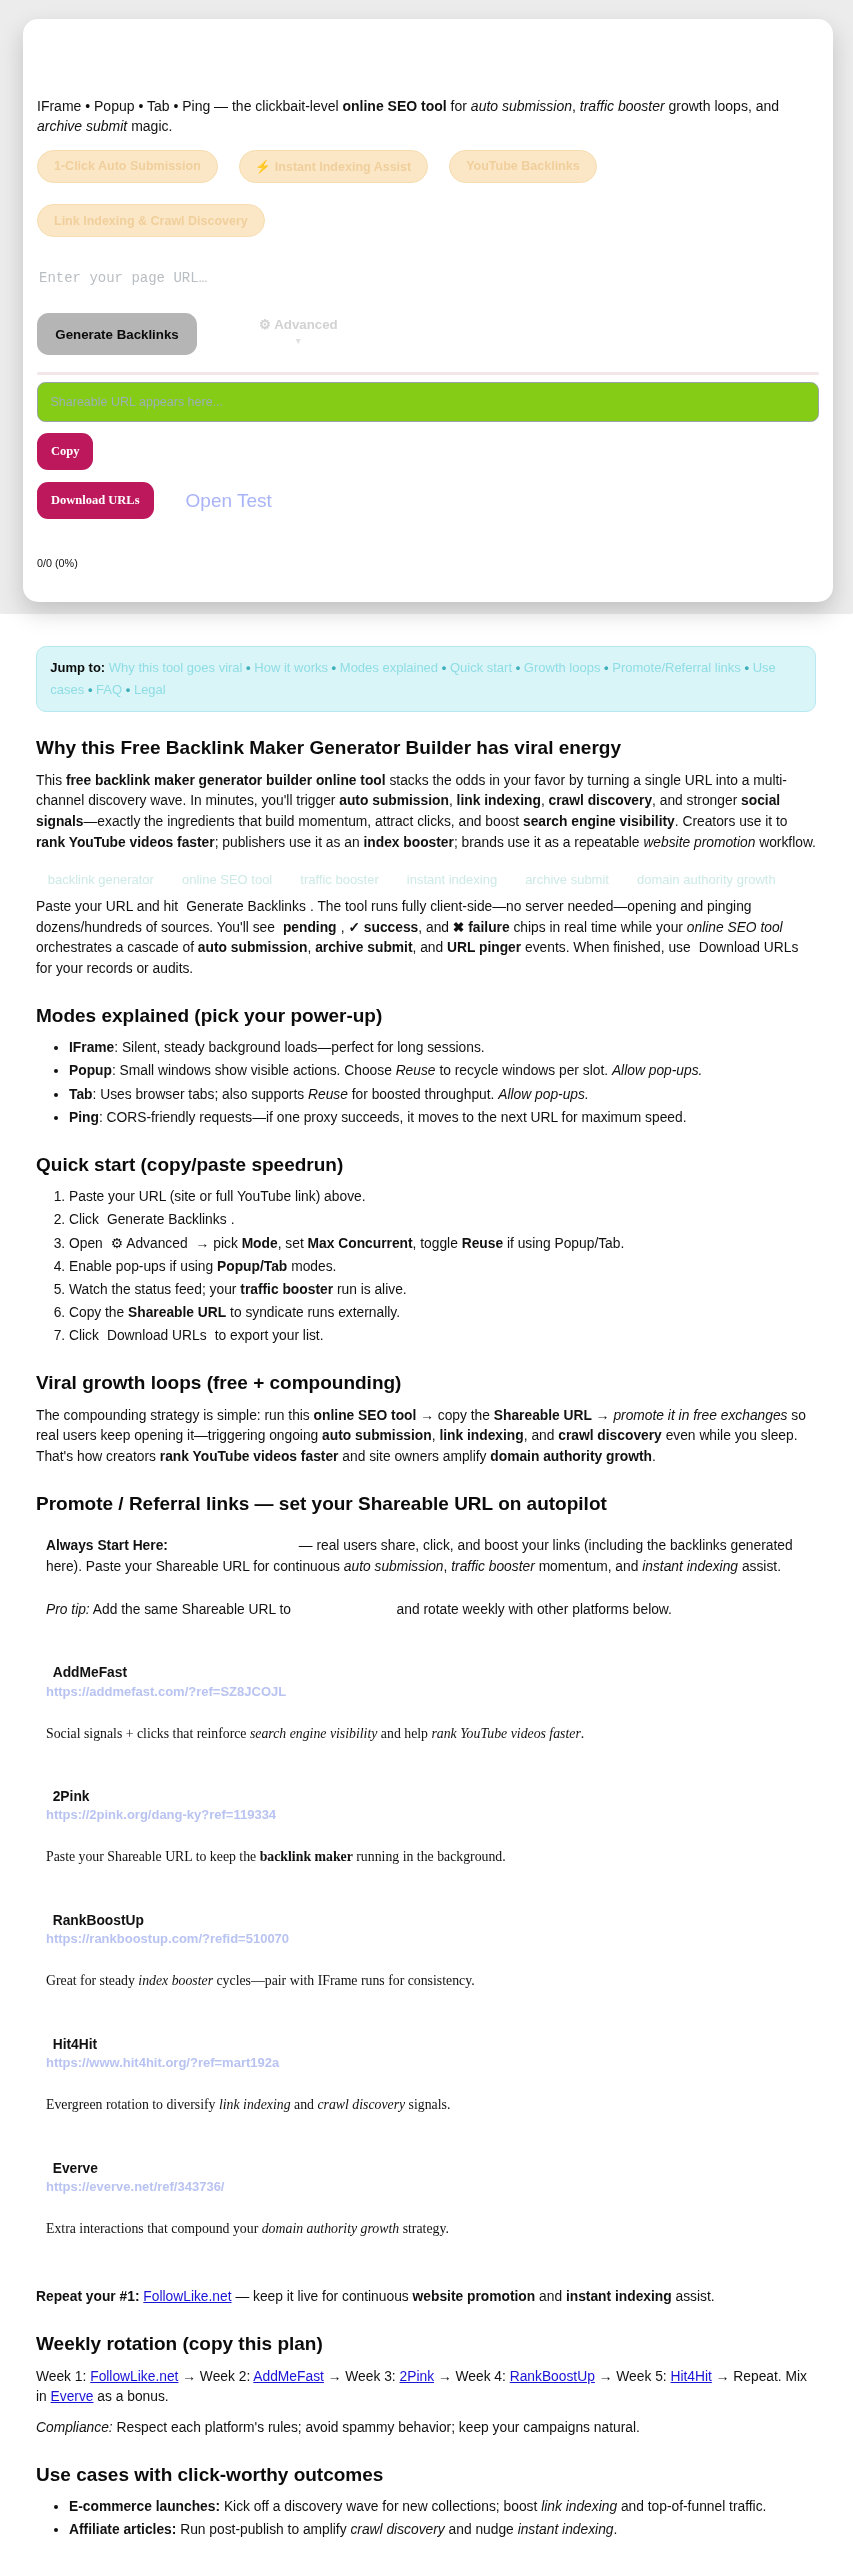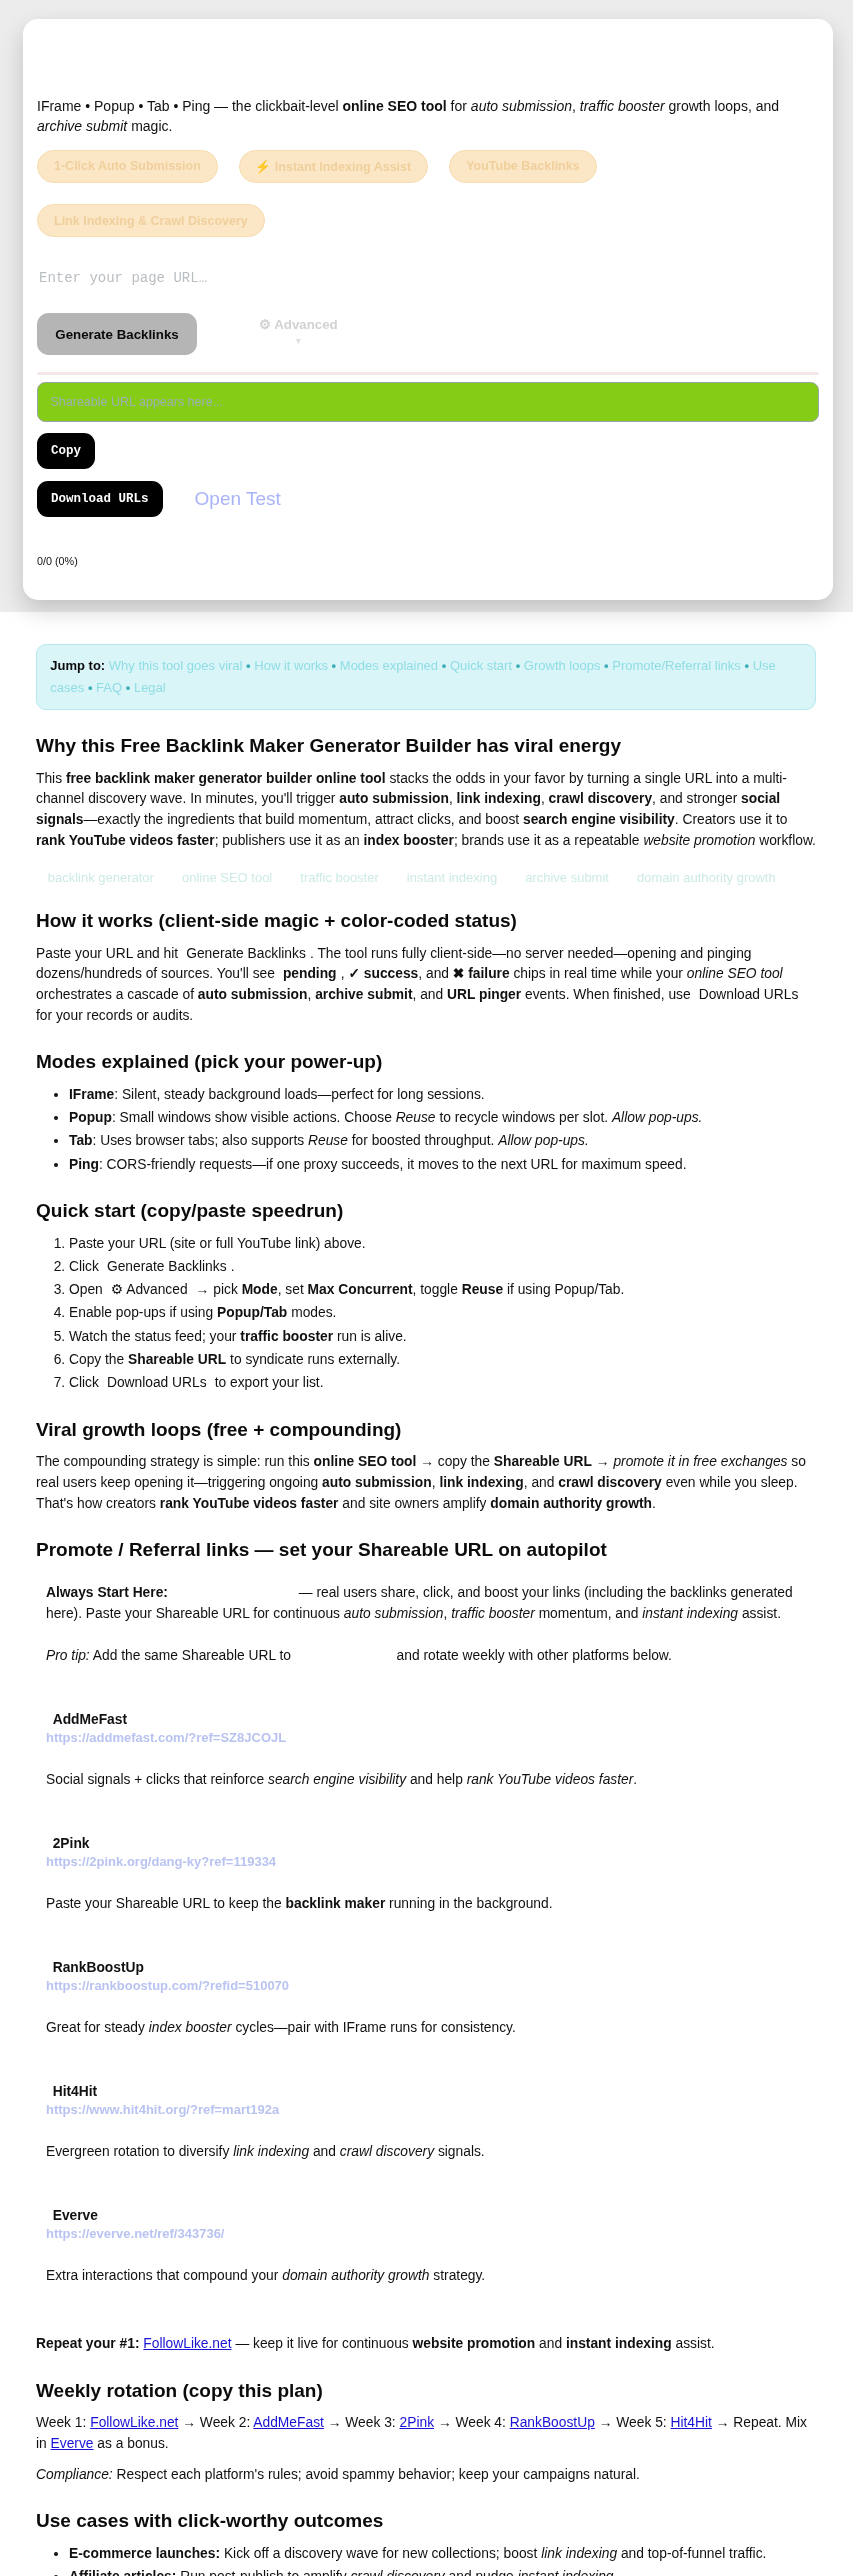--- a/index.html
+++ b/index.html
@@ -69,26 +69,26 @@
     border: 1.7px solid #99a3a9;
     border-radius: 8.3px;
     padding: 0 12.5px;
     font-size: 12.5px;
     font-family: inherit;
     color:#235;
     outline:none;
   }
   .share-input::placeholder { color:#9fb0b6; }
   .btn-dark {
-    background:#000000;
+    background:#be185d;
     border:none;
     color:#ffffff;
     font-weight:bold;
     font-size:12.5px;
-    font-family: Liberation Mono, monospace;
+    font-family: Liberation Serif, serif;
     padding: 10.8px 14px;
     border-radius: 11px;
     cursor:pointer;
   }
   .copy-row { margin-top: 10.8px; }
   .dl-row { display:flex; align-items:center; gap: 32px; margin-top: 12.5px; }
   .open-test { color:#a9b4f8; font-size:19px; text-decoration:none; cursor:pointer; }
   .progress { margin-top: 38px; font-size: 10.8px; color:#111; }
 
   
@@ -119,21 +119,21 @@
   .promo-wrap { margin-top: 5px; }
   .always-block { margin: 21.7px 0 6.7px 10px; }
   .always-block p { margin: 8.3px 0; }
   .gap  { display:inline-block; width: 127px; }
   .gap2 { display:inline-block; width: 98px; }
   .protip { margin: 21.7px 0 8.3px 10px; }
 
   .promo { margin: 45px 0 0 10px; }
   .promo-title { font-size: 13.8px; font-weight: bold; margin: 0 0 3.3px 6.7px; }
   .promo-url { color:#b9c3f1; font-size: 13px; font-weight: bold; cursor:pointer; }
-  .promo-desc { margin: 25px 0 0 0; }
+  .promo-desc { margin: 25px 0 0 0; font-family: Liberation Serif, serif; }
 
   .lnk { color:#1913d6; cursor:pointer; }
   .repeat-p { margin-top: 47px; }
 </style>
 </head>
 <body>
 
 <div class="hero">
   <div class="card">
     <p class="intro">IFrame • Popup • Tab • Ping — the clickbait-level <b>online SEO tool</b> for <i>auto submission</i>, <i>traffic booster</i> growth loops, and <i>archive submit</i> magic.</p>
@@ -192,21 +192,20 @@
 
   <div class="tagrow">
     <span class="tag">backlink generator</span>
     <span class="tag">online SEO tool</span>
     <span class="tag">traffic booster</span>
     <span class="tag">instant indexing</span>
     <span class="tag">archive submit</span>
     <span class="tag">domain authority growth</span>
   </div>
 
-  <h2>How it works (client-side magic + color-coded status)</h2>
   <p>Paste your URL and hit <span class="kbd">Generate Backlinks</span>. The tool runs fully client-side—no server needed—opening and pinging dozens/hundreds of sources. You'll see <span class="kbd"><b>pending</b></span>, <b>✓ success</b>, and <b>✖ failure</b> chips in real time while your <i>online SEO tool</i> orchestrates a cascade of <b>auto submission</b>, <b>archive submit</b>, and <b>URL pinger</b> events. When finished, use <span class="kbd">Download URLs</span> for your records or audits.</p>
 
   <h2>Modes explained (pick your power-up)</h2>
   <ul>
     <li><b>IFrame</b>: Silent, steady background loads—perfect for long sessions.</li>
     <li><b>Popup</b>: Small windows show visible actions. Choose <i>Reuse</i> to recycle windows per slot. <i>Allow pop-ups.</i></li>
     <li><b>Tab</b>: Uses browser tabs; also supports <i>Reuse</i> for boosted throughput. <i>Allow pop-ups.</i></li>
     <li><b>Ping</b>: CORS-friendly requests—if one proxy succeeds, it moves to the next URL for maximum speed.</li>
   </ul>
 

